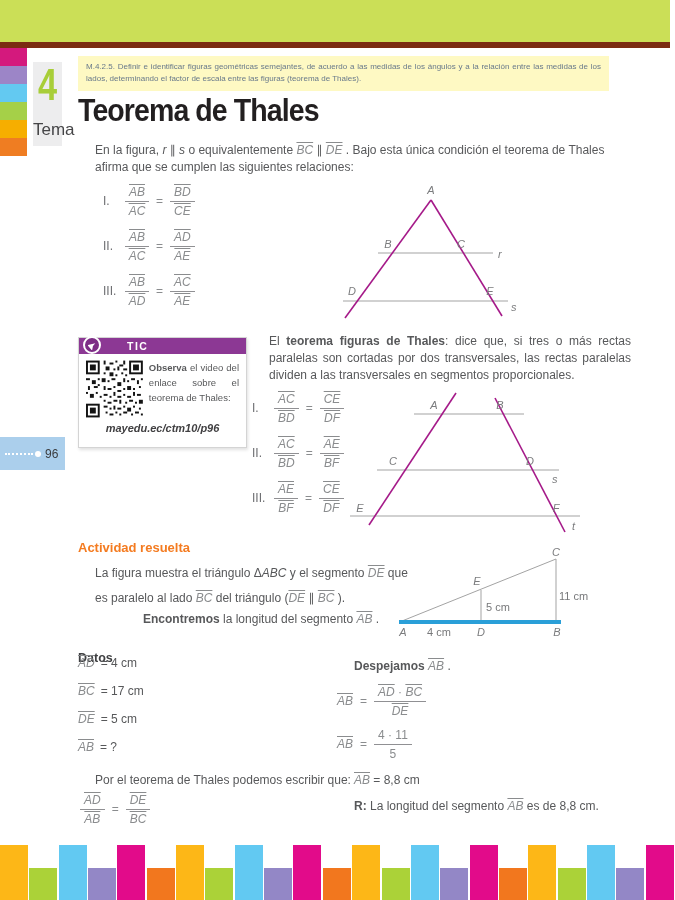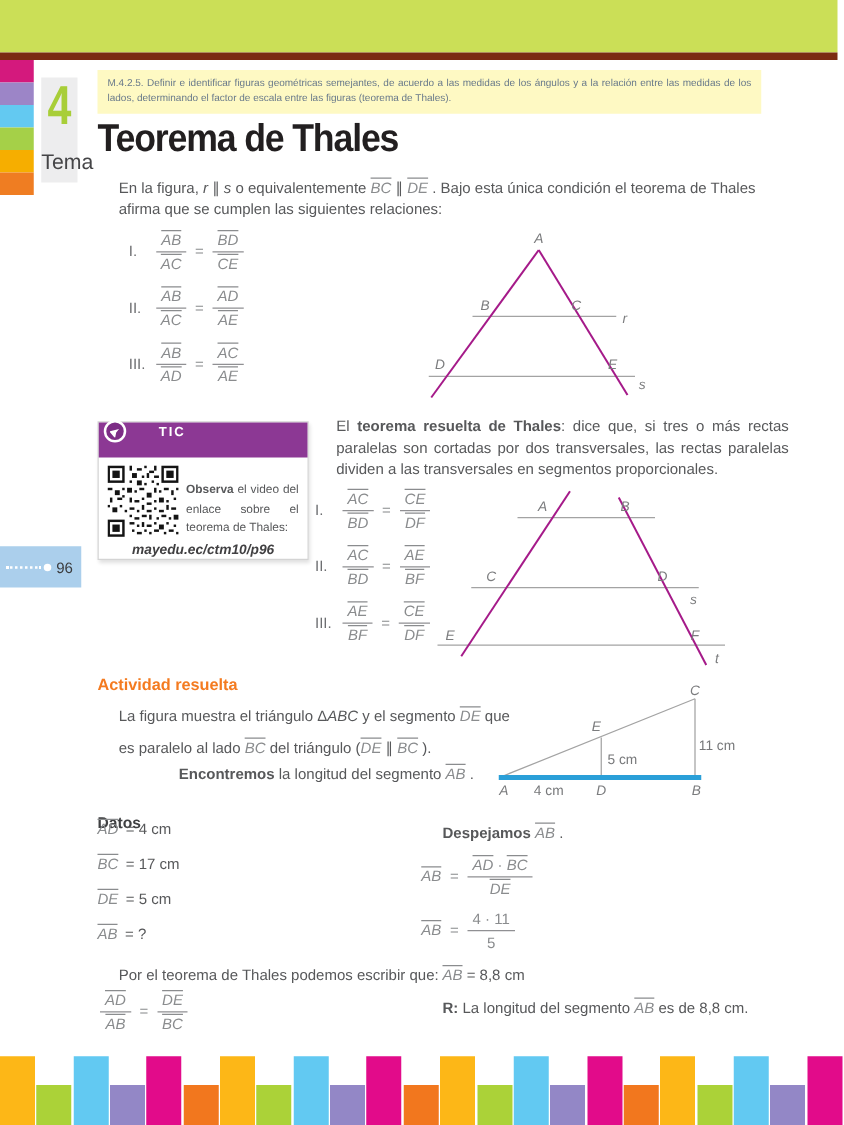--- a/index.html
+++ b/index.html
@@ -36,25 +36,25 @@
 
   
   .dline{stroke:#a3a3a3;stroke-width:1;}
   .tline{stroke:#a51a89;stroke-width:1.6;}
   .dlbl{font-size:11px;font-style:italic;fill:#7b7c7e;}
   .dtxt{font-size:11px;fill:#77787a;}
 
   
   .tic-box{left:78px;top:337px;width:167px;height:109px;background:#fff;border:1px solid #d4d4d4;
            box-shadow:1px 2px 3px rgba(0,0,0,.12);}
-  .tic-head{position:relative;height:28px;background:#8c3894;}
+  .tic-head{position:relative;height:16px;background:#8c3894;}
   .tic-circle{position:absolute;left:4px;top:-2px;width:14px;height:14px;border-radius:50%;
               background:#7d2d86;border:2px solid #fff;display:flex;align-items:center;justify-content:center;}
   .tic-title{position:absolute;left:48px;top:2px;color:#fff;font-size:10.5px;font-weight:700;letter-spacing:1.5px;}
-  .tic-body{display:flex;padding:6px 7px 2px;align-items:flex-end;}
+  .tic-body{display:flex;padding:6px 7px 2px;}
   .tic-txt{font-size:9.5px;line-height:1.6;color:#57585a;text-align:justify;margin-left:6px;width:92px;}
   .tic-link{text-align:center;font-size:11px;font-style:italic;font-weight:700;color:#414042;margin-top:2px;}
 
   
   .page-tab{left:0;top:437px;width:65px;height:33px;background:#abcfec;display:flex;align-items:center;padding-left:5px;box-sizing:border-box;}
   .leader{width:28px;border-top:2px dotted #fff;}
   .dot{width:6px;height:6px;border-radius:50%;background:#fff;margin:0 4px 0 2px;}
   .pnum{font-size:12px;color:#3b3c3e;}
 
   .orange-head{font-size:13px;font-weight:700;color:#f47b20;}
@@ -244,21 +244,21 @@
             <rect x="23" y="27" width="1" height="1"></rect>
             <rect x="25" y="26" width="2" height="1"></rect>
             <rect x="28" y="27" width="1" height="1"></rect>
         </g>
       </svg>
       <div class="tic-txt"><b>Observa</b> el video del enlace sobre el teorema de Thales:</div>
     </div>
     <div class="tic-link">mayedu.ec/ctm10/p96</div>
   </div>
 
-  <div class="abs body-txt just" style="left:252px;top:333px;width:362px;">El <b>teorema resuelta de Thales</b>: dice que, si tres o más rectas paralelas son cortadas por dos transversales, las rectas paralelas dividen a las transversales en segmentos proporcionales.</div>
+  <div class="abs body-txt just" style="left:252px;top:333px;width:362px;">El <b>teorema figuras de Thales</b>: dice que, si tres o más rectas paralelas son cortadas por dos transversales, las rectas paralelas dividen a las transversales en segmentos proporcionales.</div>
 
   <div class="abs" style="left:252px;top:391px;">
     <div class="rel-row">
       <span class="roman">I.</span>
       <span class="frac">
           <span class="ftop"><span class="ov">AC</span></span>
           <span class="fbot"><span class="ov">BD</span></span>
         </span>
       <span class="eqsign">=</span>
       <span class="frac">

